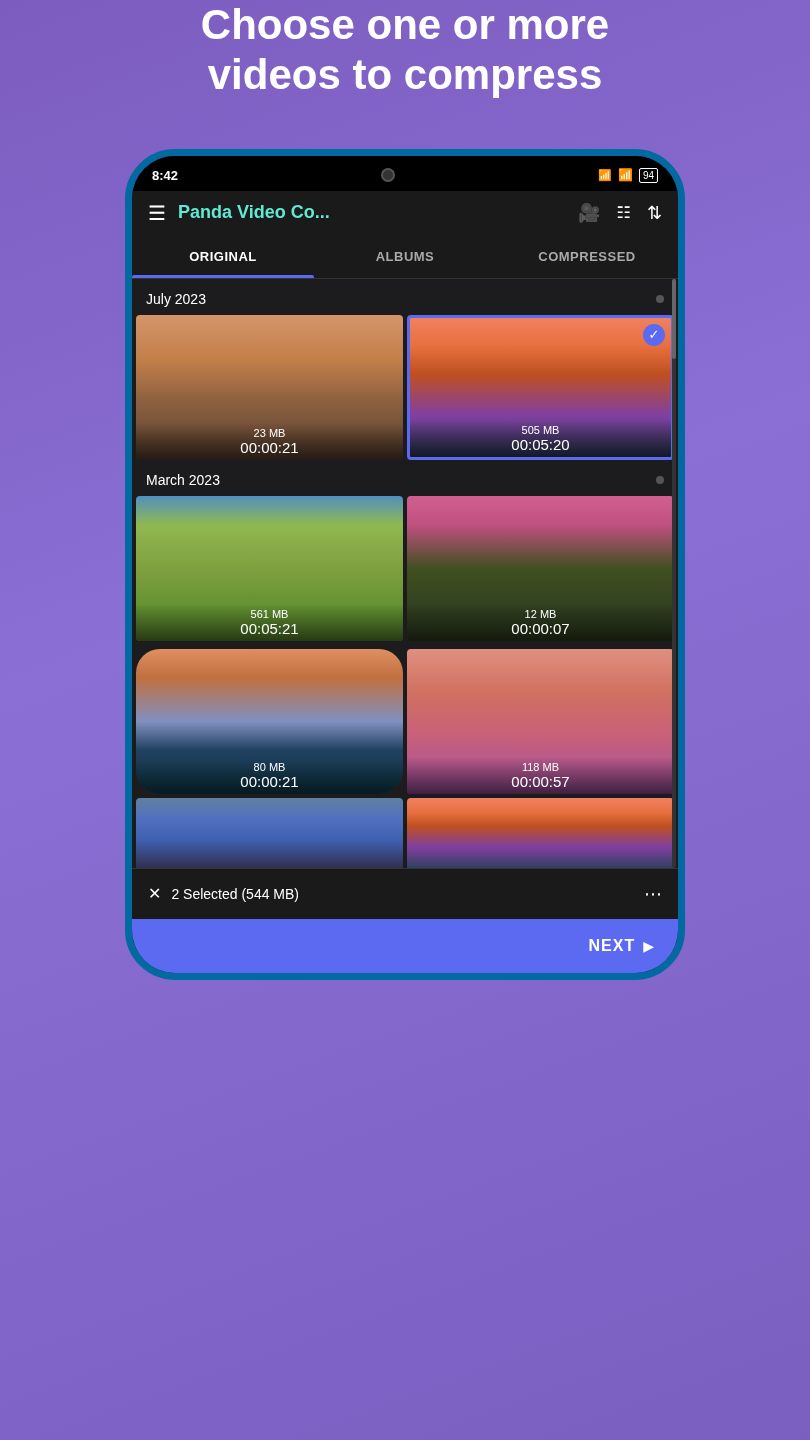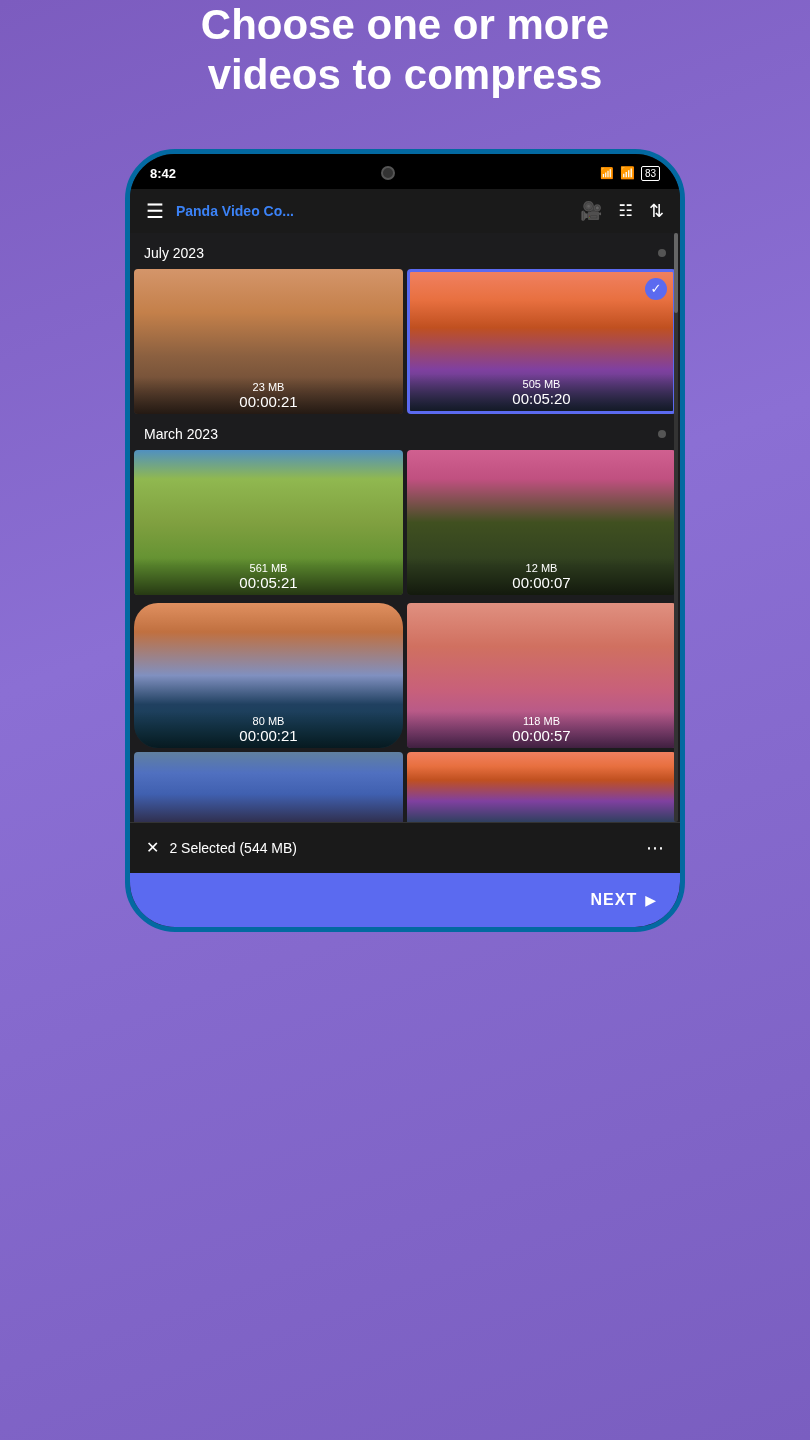--- a/index.html
+++ b/index.html
@@ -24,21 +24,21 @@
       line-height: 1.2;
       margin-bottom: 48px;
       padding: 0 60px;
     }
 
     
     .phone {
       width: 560px;
       background: #1a1a1a;
       border-radius: 50px;
-      border: 5px solid #0369a1;
+      border: 7px solid #0369a1;
       overflow: hidden;
       display: flex;
       flex-direction: column;
       position: relative;
     }
 
     
     .status-bar {
       background: #000;
       display: flex;
@@ -69,22 +69,22 @@
       gap: 12px;
     }
 
     .hamburger-icon {
       color: #fff;
       font-size: 20px;
       cursor: pointer;
     }
 
     .app-title {
-      color: #3b82f6;
-      font-size: 14px;
+      color: #5eead4;
+      font-size: 18px;
       font-weight: 700;
       flex: 1;
     }
 
     .top-bar-icons {
       display: flex;
       gap: 16px;
       align-items: center;
     }
 
@@ -342,34 +342,45 @@
 </div>
 
 <div class="phone">
 
   <div class="status-bar">
     <span class="status-time">8:42</span>
     <div style="width:14px;height:14px;background:#333;border-radius:50%;border:2px solid #555;"></div>
     <div class="status-icons">
       <span style="font-size:11px;">📶</span>
       <span>📶</span>
-      <span style="border:1.5px solid #fff;border-radius:2px;padding:1px 3px;font-size:10px;">83</span>
+      <span style="border:1.5px solid #fff;border-radius:2px;padding:1px 3px;font-size:10px;">94</span>
     </div>
   </div>
 
   <div class="top-bar">
     <span class="hamburger-icon">☰</span>
     <span class="app-title">Panda Video Co...</span>
     <div class="top-bar-icons">
       <span class="top-bar-icon">🎥</span>
       <span class="top-bar-icon" style="font-size:16px;">☷</span>
       <span class="top-bar-icon">⇅</span>
     </div>
   </div>
 
+  <div class="tabs">
+    <div class="tab active">
+      <span>ORIGINAL</span>
+    </div>
+    <div class="tab">
+      <span>ALBUMS</span>
+    </div>
+    <div class="tab">
+      <span>COMPRESSED</span>
+    </div>
+  </div>
 
   <div class="content" style="position:relative;">
 
     <div class="section-header">
       <span class="section-title">July 2023</span>
       <span class="section-dot"></span>
     </div>
     <div class="video-grid">
 
       <div class="video-thumb bg-rocks">

